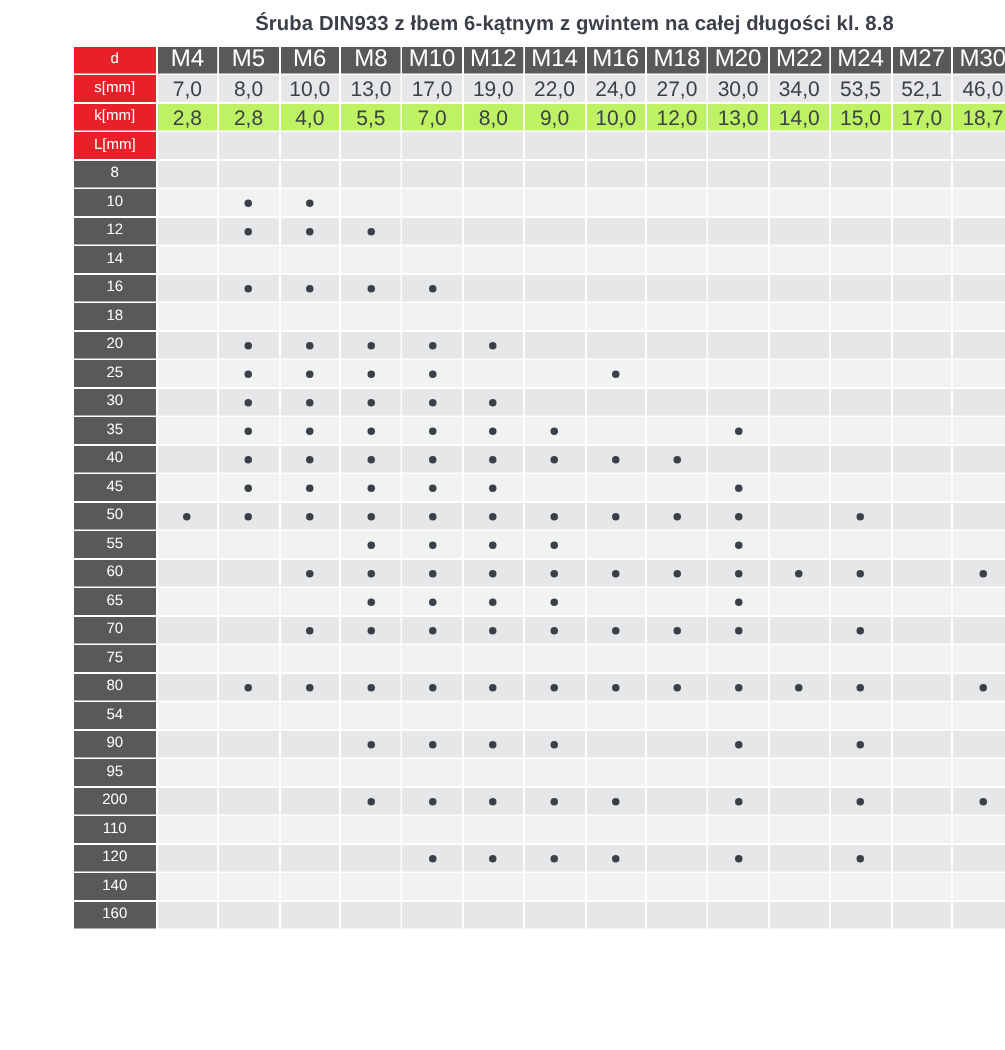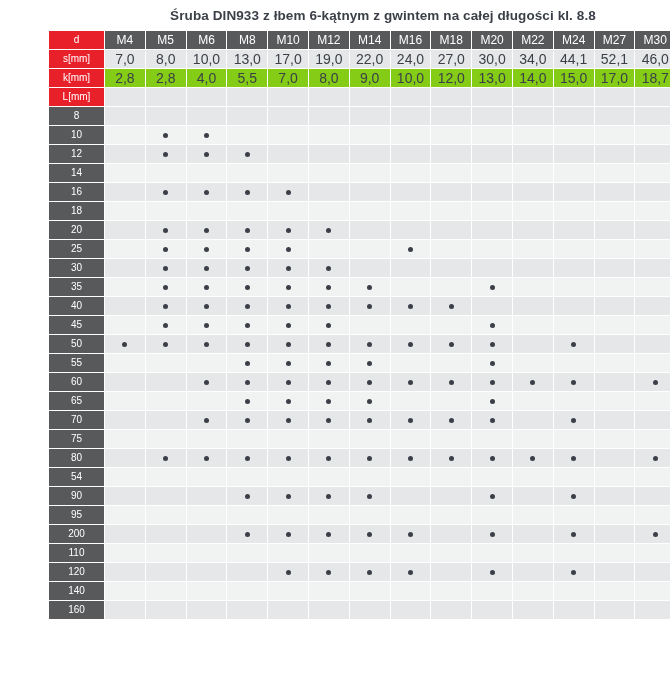--- a/index.html
+++ b/index.html
@@ -55,30 +55,30 @@
     background: #e8202a;
     color: #ffffff;
     font-weight: bold;
     font-size: 10px;
   }
   
   .hd-dark {
     background: #58595b;
     color: #ffffff;
     font-weight: bold;
-    font-size: 12px;
+    font-size: 16px;
   }
   
   .val {
     background: #e6e7e8;
     color: #3b3f47;
     font-size: 14px;
   }
   .val.alt {
-    background: #84cc16;
+    background: #bef264;
   }
   
   .len-lbl {
     background: #58595b;
     color: #ffffff;
     font-weight: bold;
     font-size: 10px;
   }
   
   .cell {
@@ -158,21 +158,21 @@
           <td class="val">8,0</td>
           <td class="val">10,0</td>
           <td class="val">13,0</td>
           <td class="val">17,0</td>
           <td class="val">19,0</td>
           <td class="val">22,0</td>
           <td class="val">24,0</td>
           <td class="val">27,0</td>
           <td class="val">30,0</td>
           <td class="val">34,0</td>
-          <td class="val">44,1</td>
+          <td class="val">53,5</td>
           <td class="val">52,1</td>
           <td class="val">46,0</td>
           <td class="val">50,0</td>
           <td class="val">55,0</td>
         </tr>
       <tr id="row-k">
         <td class="lbl-red">k[mm]</td>
       <td class="val alt">2,8</td>
           <td class="val alt">2,8</td>
           <td class="val alt">4,0</td>

